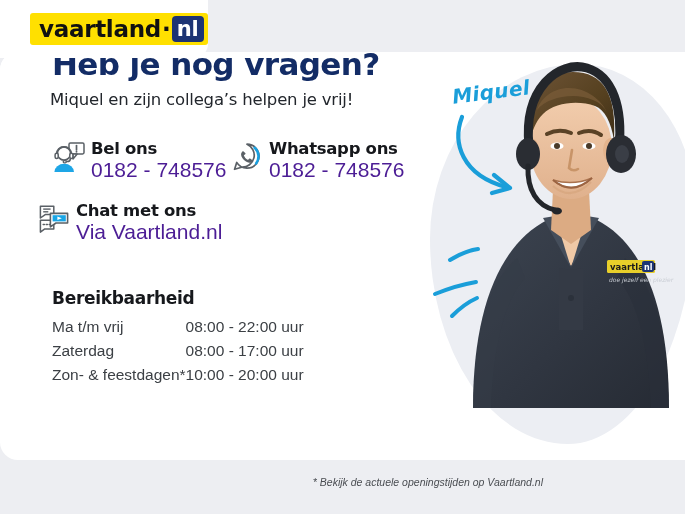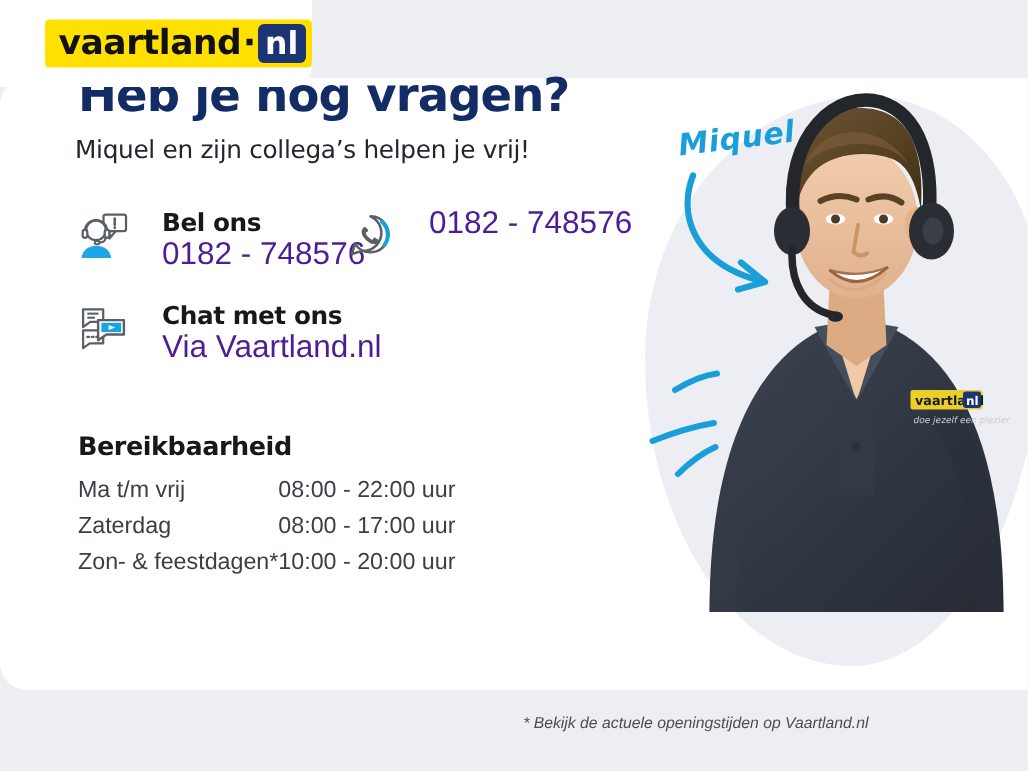--- a/index.html
+++ b/index.html
@@ -137,21 +137,21 @@
     color: #22262c;
     letter-spacing: -0.2px;
     white-space: nowrap;
   }
 
   
   .contact {
     position: absolute;
     display: flex;
     align-items: flex-start;
-    gap: 22px;
+    gap: 5px;
   }
   .contact-icon {
     width: 34px;
     height: 34px;
     flex: 0 0 34px;
     margin-top: 2px;
   }
   .contact-text {
     display: flex;
     flex-direction: column;
@@ -167,21 +167,21 @@
   }
   .contact-sub {
     font-family: "Liberation Sans", sans-serif;
     font-size: 21px;
     line-height: 22px;
     color: #4c1d95;
     white-space: nowrap;
   }
   #contact-bel   { left: 52px; top: 138px; }
   #contact-wa    { left: 230px; top: 138px; }
-  #contact-chat  { left: 52px; top: 200px; justify-content: space-between; }
+  #contact-chat  { left: 37px; top: 200px; justify-content: space-between; }
 
   
   .hours-title {
     position: absolute;
     left: 52px;
     top: 287px;
     font-family: "DejaVu Sans", sans-serif;
     font-weight: bold;
     font-size: 17px;
     line-height: 22px;
@@ -247,21 +247,20 @@
     left: 0;
     top: 475px;
     width: 543px;
     text-align: right;
     font-family: "Liberation Sans", sans-serif;
     font-style: italic;
     font-size: 10.5px;
     line-height: 14px;
     color: #4a4d52;
     z-index: 20;
-    padding-left: 36px;
   }
 </style>
 </head>
 <body>
 
 <div class="stage">
 
   <div class="card">
     <div class="card-notch"></div>
     <div class="blob"></div>
@@ -304,20 +303,21 @@
 
     <div class="contact" id="contact-wa">
       <span class="contact-icon">
         <svg width="34" height="34" viewBox="0 0 34 34">
           <path d="M17 4.2 a12 12 0 1 1 -10.3 18.2 L4.6 29.3 L11.7 27.2 A12 12 0 0 0 17 4.2 Z" fill="#ffffff" stroke="#5a6066" stroke-width="1.7" stroke-linejoin="round"></path>
           <path d="M24.6 7.8 a11.6 11.6 0 0 1 1.6 15.6" fill="none" stroke="#18a0e0" stroke-width="2.6" stroke-linecap="round"></path>
           <path d="M13.6 11.4 c-0.5 -0.2 -1 -0.1 -1.4 0.4 c-0.5 0.6 -1.2 1.6 -1.1 3 c0.1 1.9 1.4 3.8 3.2 5.5 c1.9 1.7 4 2.6 5.6 2.4 c1.2 -0.1 2 -0.9 2.4 -1.5 c0.3 -0.5 0.3 -1 -0.1 -1.3 l-2.1 -1.4 c-0.4 -0.2 -0.8 -0.1 -1 0.2 l-0.7 0.9 c-0.2 0.3 -0.5 0.3 -0.8 0.1 c-0.8 -0.4 -1.6 -1 -2.3 -1.8 c-0.7 -0.8 -1.2 -1.6 -1.4 -2.3 c-0.1 -0.3 0 -0.5 0.3 -0.7 l1 -0.6 c0.3 -0.2 0.4 -0.6 0.3 -1 Z" fill="#5a6066"></path>
         </svg>
       </span>
       <span class="contact-text">
+        <span class="contact-title">Whatsapp ons</span>
         <span class="contact-sub">0182 - 748576</span>
       </span>
     </div>
 
     <div class="contact" id="contact-chat">
       <span class="contact-icon">
         <svg width="34" height="34" viewBox="0 0 34 34">
           <path d="M3.4 4.2 h13.4 v8.4 h-8.6 l-4.8 3.4 v-3.4 h-0 Z" fill="#ffffff" stroke="#5a6066" stroke-width="1.5" stroke-linejoin="round"></path>
           <line x1="6.2" y1="7.1" x2="13.6" y2="7.1" stroke="#5a6066" stroke-width="1.4"></line>
           <line x1="6.2" y1="9.8" x2="11.3" y2="9.8" stroke="#5a6066" stroke-width="1.4"></line>

